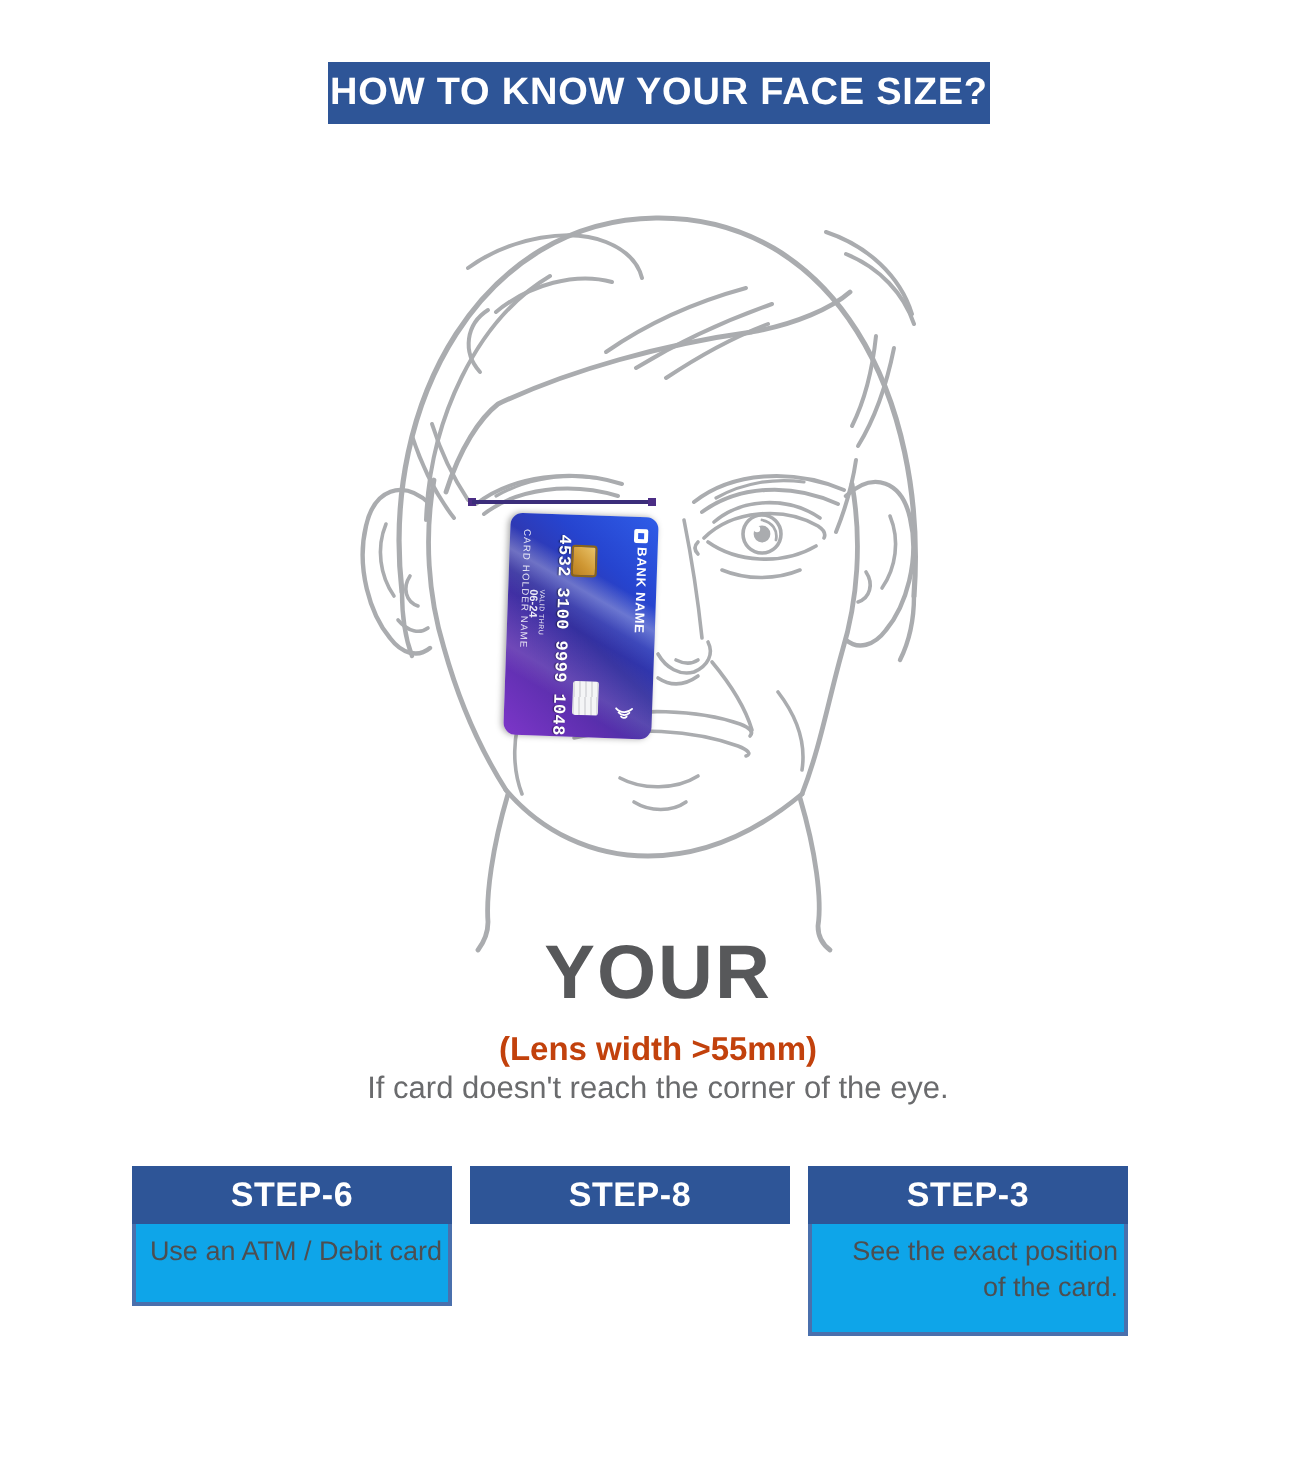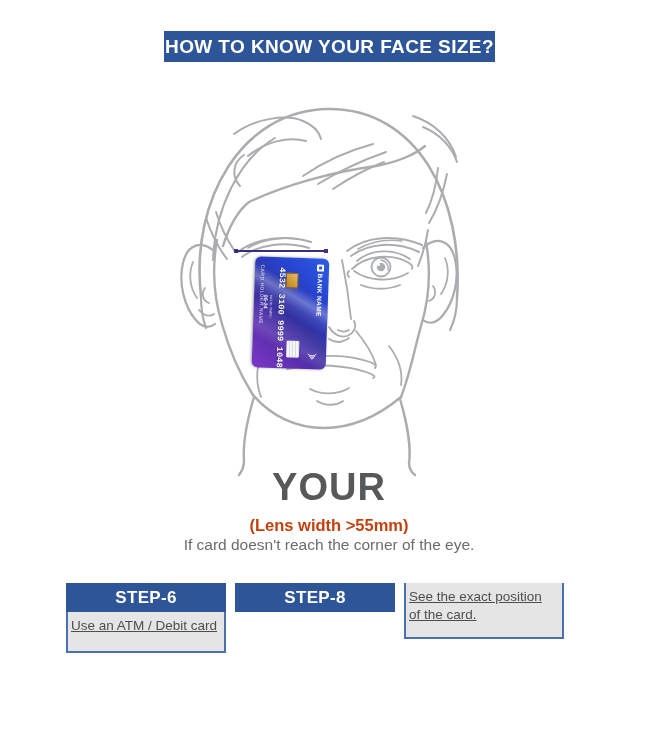--- a/index.html
+++ b/index.html
@@ -48,22 +48,22 @@
   .result{position:absolute;left:0;top:467px;width:658px;text-align:center;color:#58595b;}
   .size-label{font-size:38px;font-weight:bold;letter-spacing:1px;color:#57585a;line-height:1.1;}
   .lens-info{margin-top:7px;font-size:16.5px;font-weight:bold;color:#c2410c;}
   .instruction{margin-top:1px;font-size:15.5px;color:#6a6b6d;}
 
   
   .steps{position:absolute;left:-14px;top:583px;width:658px;display:flex;justify-content:center;gap:9px;}
   .step{width:160px;box-sizing:border-box;}
   .step-header{background:#2e5597;color:#fff;font-weight:bold;font-size:17px;text-align:center;
     height:29px;line-height:29px;letter-spacing:.3px;}
-  .step-body{border:2px solid #4a70ad;border-top:none;background:#e5e5e5;box-sizing:border-box;
-    padding:5px 3px 6px;font-size:13.5px;line-height:1.32;color:#4d4e50;text-align:left;white-space:pre-line;text-decoration:underline;}
+  .step-body{border:2px solid #4a70ad;border-top:none;background:#0ea5e9;box-sizing:border-box;
+    padding:5px 3px 6px;font-size:13.5px;line-height:1.32;color:#4d4e50;text-align:right;white-space:pre-line;}
   .h1{height:41px;} .h2{height:89px;} .h3{height:56px;}
 </style>
 </head>
 <body>
 
 <div class="page">
 
   <div class="banner">HOW TO KNOW YOUR FACE SIZE?</div>
 
   <svg class="face-svg" viewBox="0 0 320 380" fill="none" stroke="#aaacaf" stroke-linecap="round" stroke-linejoin="round">
@@ -178,18 +178,19 @@
 
   <div class="steps">
     <div class="step">
       <div class="step-header">STEP-6</div>
       <div class="step-body h1">Use  an ATM / Debit card</div>
     </div>
     <div class="step">
       <div class="step-header">STEP-8</div>
     </div>
     <div class="step">
+      <div class="step-header">STEP-3</div>
       <div class="step-body h3">See the exact position
 of the card.</div>
     </div>
   </div>
 
 </div>
 
 </body></html>

